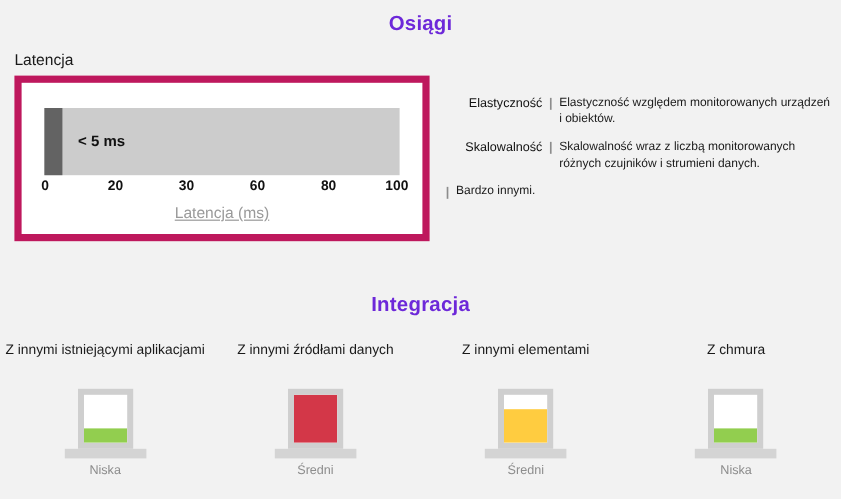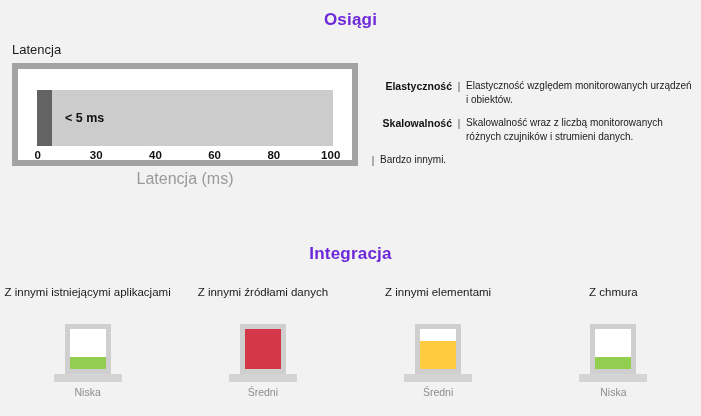--- a/index.html
+++ b/index.html
@@ -25,23 +25,23 @@
     position: absolute;
     left: 12px; top: 42px; width: 346px;
     font-size: 13px;
     color: #1a1a1a;
   }
 
   
   .chart-card {
     position: absolute;
     left: 12px; top: 63px;
-    width: 346px; height: 103px;
+    width: 346px; height: 138px;
     background: #ffffff;
-    border: 6px solid #a3a3a3;
+    border: 6px solid #be185d;
   }
   .chart-inner { position: relative; width: 100%; height: 100%; }
 
   .bar-track {
     position: absolute;
     left: 19px; top: 21px;
     width: 296px; height: 56px;
     background: #cccccc;
   }
   .bar-fill {
@@ -73,41 +73,42 @@
     font-weight: bold;
     color: #111111;
     transform: translateX(-50%);
     white-space: nowrap;
   }
   .axis-label {
     position: absolute;
     left: 19px; top: 101px;
     width: 296px;
     text-align: center;
-    font-size: 16px;
+    font-size: 13px;
     color: #9a9a9a;
+    text-decoration: underline;
   }
 
   
   #attr-list {
     position: absolute;
     left: 366px; top: 79px;
     width: 330px;
   }
   .attr-row {
     display: flex;
     align-items: flex-start;
     margin-bottom: 9px;
   }
   .attr-term {
     width: 86px;
     flex: 0 0 86px;
     text-align: right;
     font-size: 10.5px;
-    font-weight: bold;
+    font-weight: normal;
     color: #111111;
     line-height: 14px;
   }
   .attr-sep {
     flex: 0 0 14px;
     text-align: center;
     font-size: 10.5px;
     font-weight: bold;
     color: #8d8d8d;
     line-height: 14px;
@@ -188,22 +189,22 @@
   <div class="chart-card">
     <div class="chart-inner">
 
       <div class="bar-track" style="background: rgb(204, 204, 204);">
         <div class="bar-fill" id="bar-fill" style="width: 5%; background: rgb(99, 99, 99);"></div>
         <div class="bar-value-label">&lt; 5 ms</div>
       </div>
 
       <div class="axis" id="axis">
           <span class="tick" style="left: 0%; transform: translateX(-40%);">0</span>
-          <span class="tick" style="left: 20%;">30</span>
-          <span class="tick" style="left: 40%;">40</span>
+          <span class="tick" style="left: 20%;">20</span>
+          <span class="tick" style="left: 40%;">30</span>
           <span class="tick" style="left: 60%;">60</span>
           <span class="tick" style="left: 80%;">80</span>
           <span class="tick" style="left: 100%; transform: translateX(-62%);">100</span>
         </div>
 
       <div class="axis-label">Latencja (ms)</div>
     </div>
   </div>
 
   <div id="attr-list">

